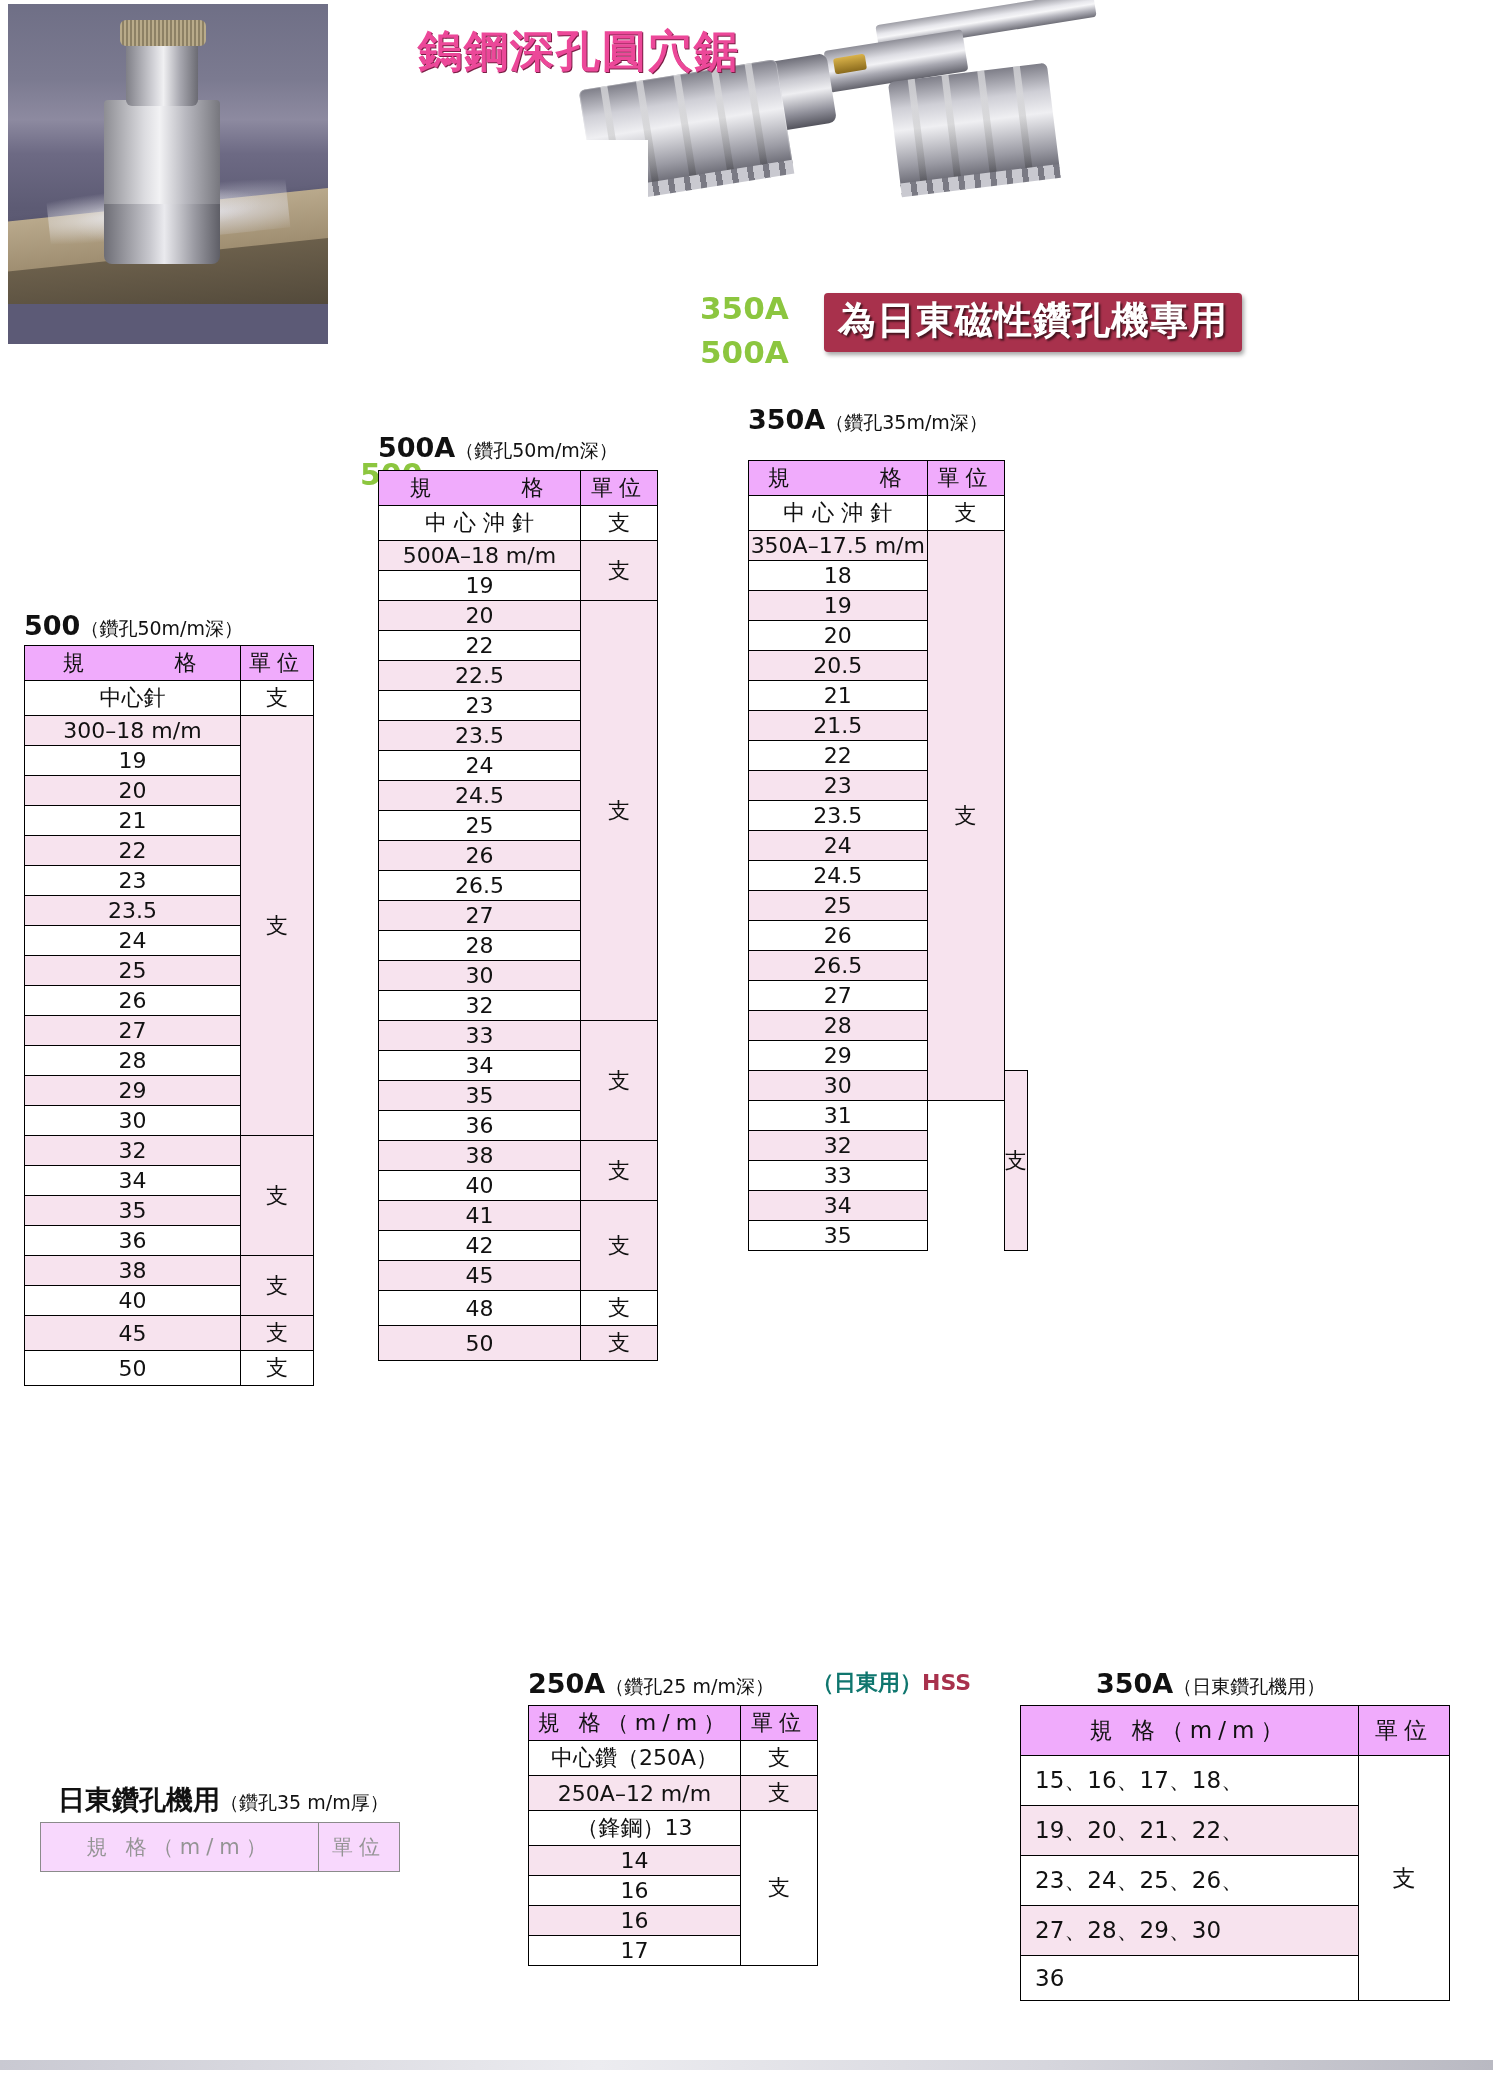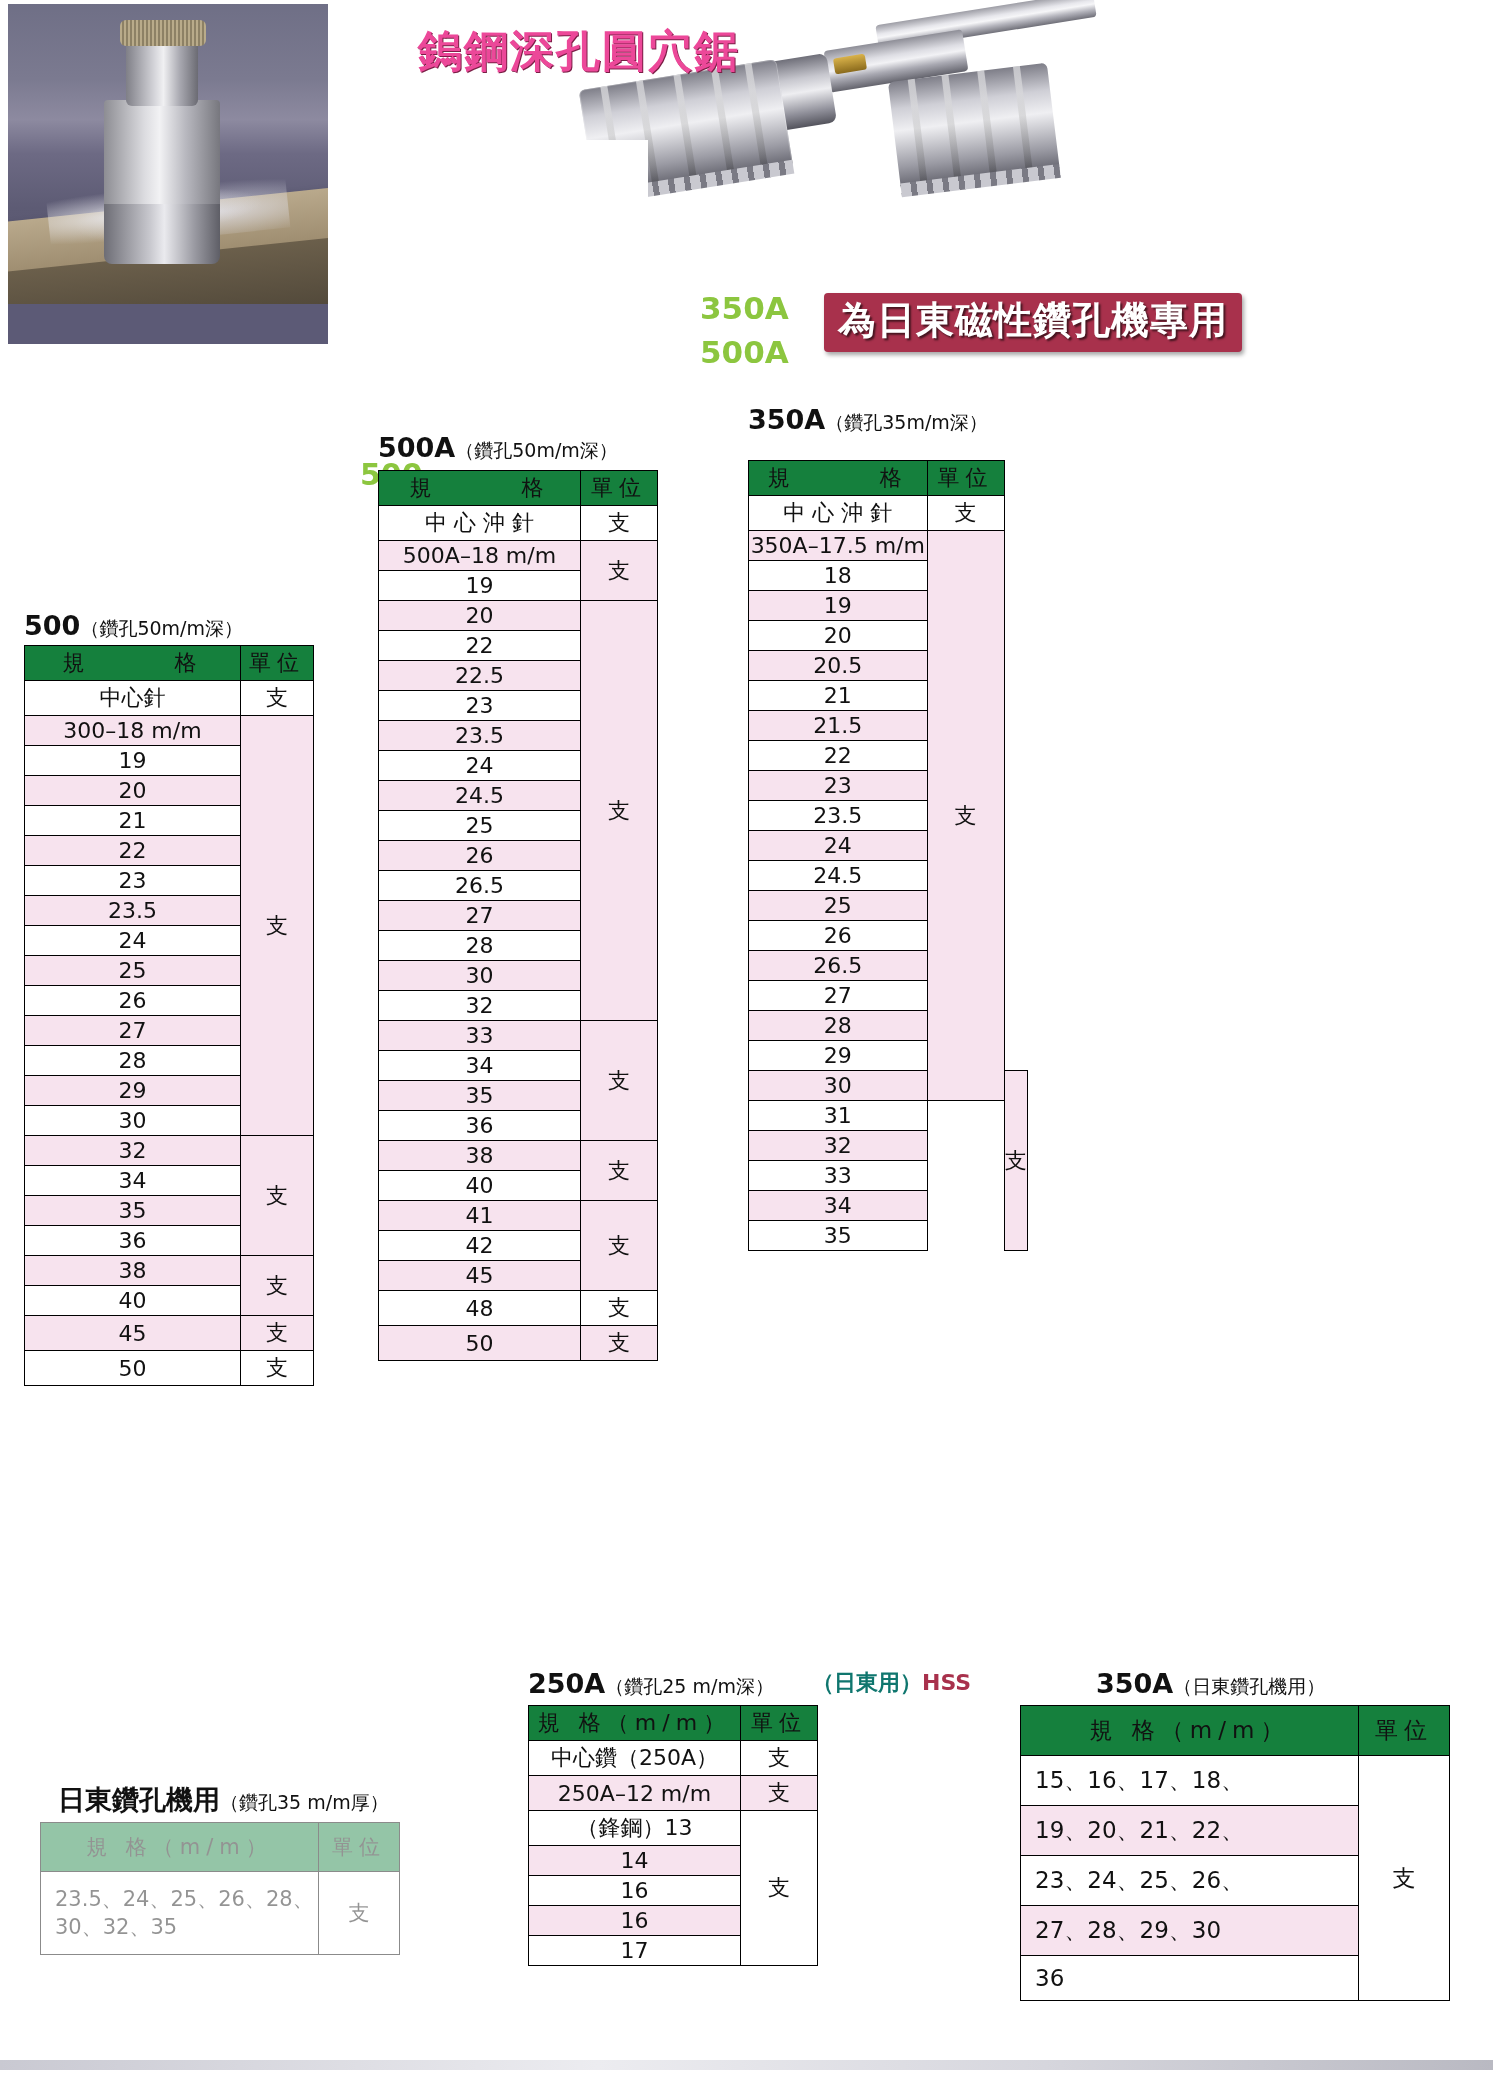--- a/index.html
+++ b/index.html
@@ -81,21 +81,21 @@
      background:#a8314c;padding:2px 14px 6px 14px;border-radius:4px;
      text-shadow:2px 2px 2px rgba(0,0,0,.6);letter-spacing:1px;
      box-shadow:2px 3px 4px rgba(0,0,0,.35);}
 
   
   .tbl{border-collapse:collapse;}
   .tbl td{border:1px solid #000;text-align:center;font-size:22px;padding:2px 0;
      font-family:"DejaVu Sans","Liberation Sans",sans-serif;}
   .tbl tr:nth-child(odd) td{background:#f7e3ee;}
   .tbl tr:nth-child(even) td{background:#ffffff;}
-  .tbl tr.hdr td{background:#15803d;font-size:22px;letter-spacing:6px;}
+  .tbl tr.hdr td{background:#f0abfc;font-size:22px;letter-spacing:6px;}
   .cap{font-size:27px;font-weight:bold;font-family:"DejaVu Sans","Liberation Sans",sans-serif;}
   .cap .sub{font-size:19px;font-weight:normal;}
 
   #t500{left:24px;top:645px;}
   #t500 .tbl{width:290px;}
   #cap500{left:24px;top:610px;}
 
   #t500A{left:378px;top:470px;}
   #t500A .tbl{width:280px;}
   #cap500A{left:378px;top:432px;}
@@ -534,21 +534,17 @@
 <div class="abs cap" id="capNitto">
   <span>日東鑽孔機用</span><span class="sub">（鑽孔35 m/m厚）</span>
 </div>
 <div class="abs faded" id="tNitto">
   <table class="tbl">
     <tbody>
         <tr class="hdr">
       <td>規 格（m/m）</td>
       <td style="width:80px">單位</td>
     </tr>
-    <tr>
-          <td class="cellL" style="height:62px">23.5、24、25、26、28、30、32、35</td>
-          <td>支</td>
-        </tr>
   </tbody>
     </table>
 </div>
 
 <div class="abs" id="bottomline"></div>
 
 </body></html>

